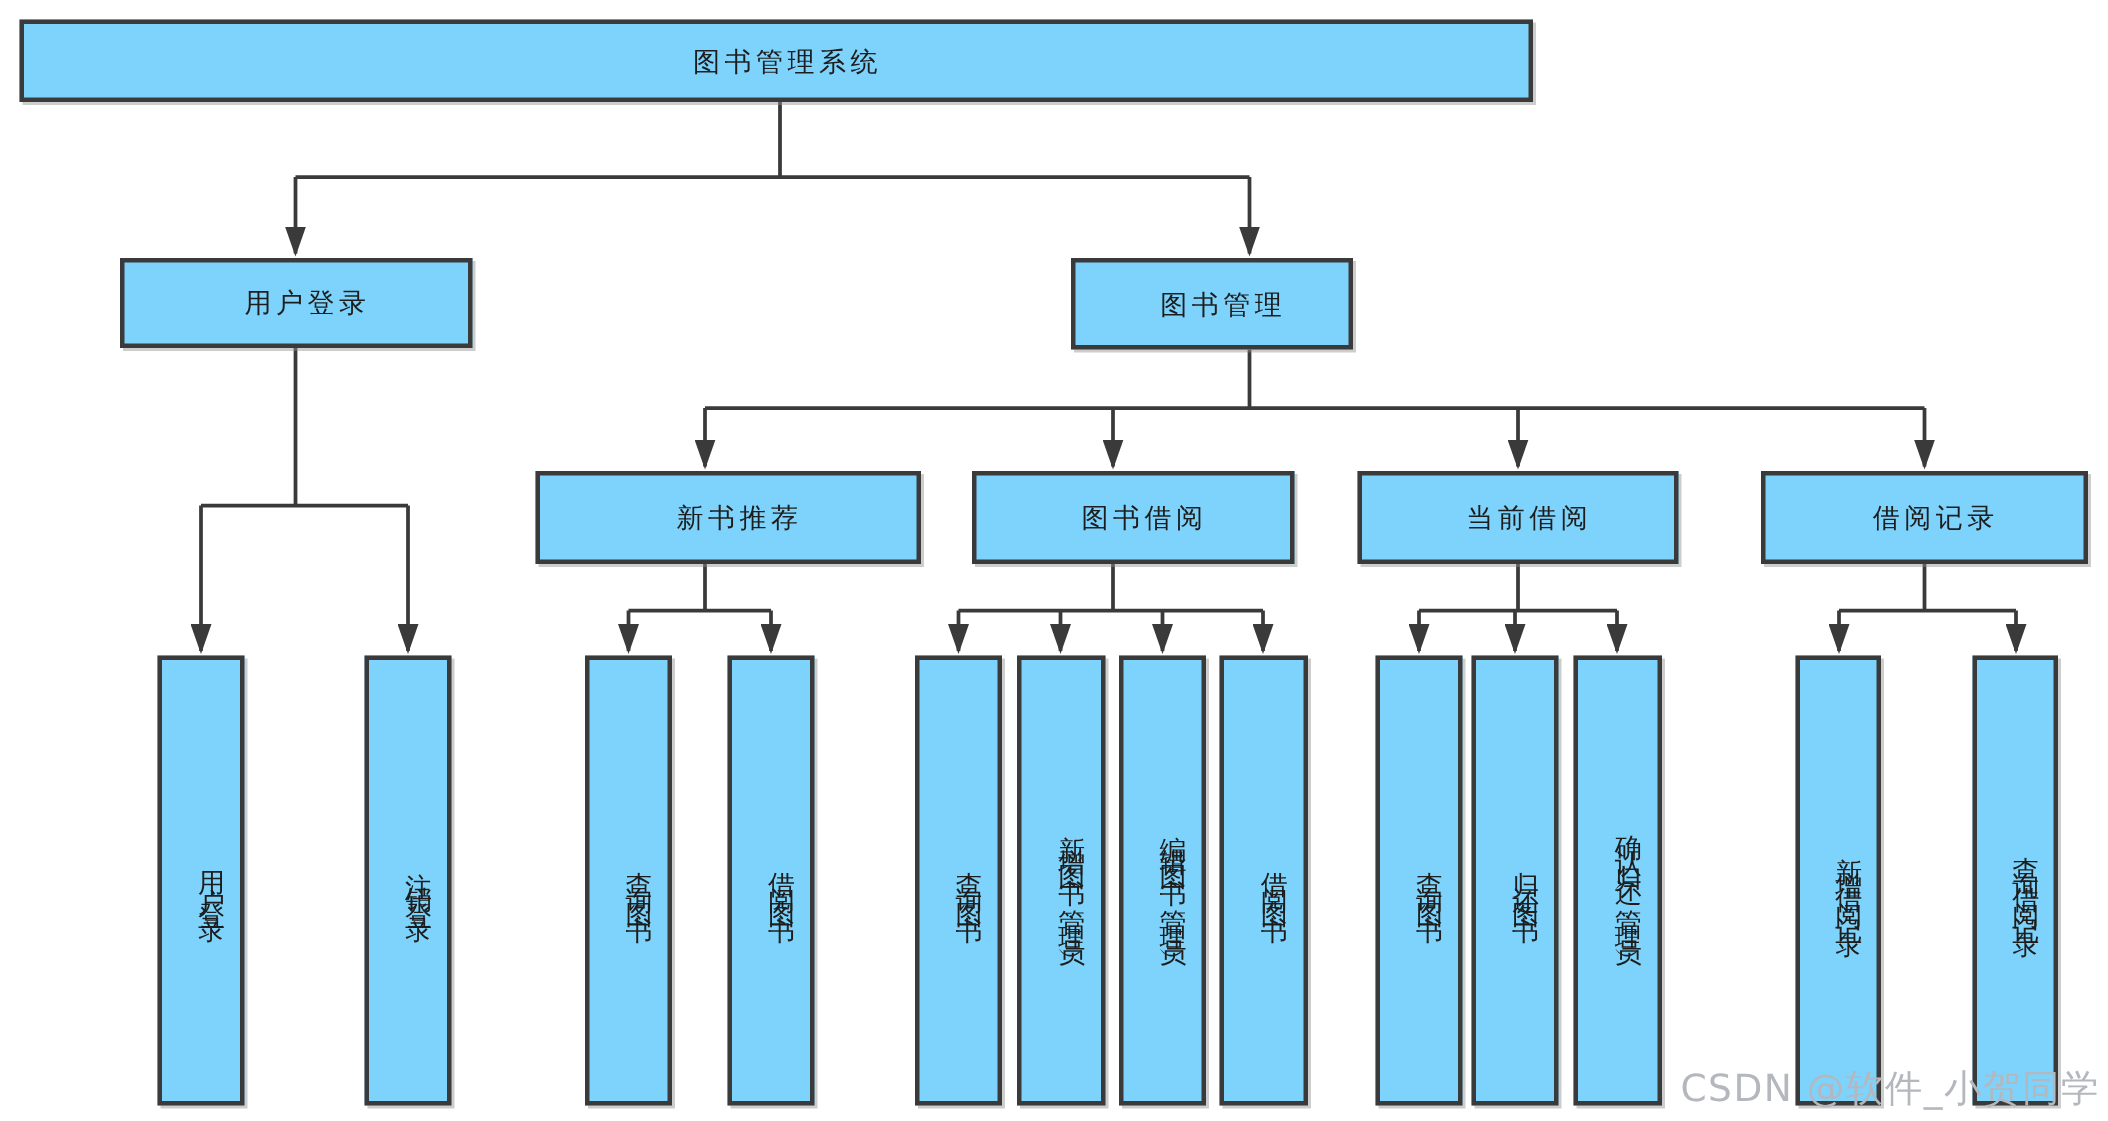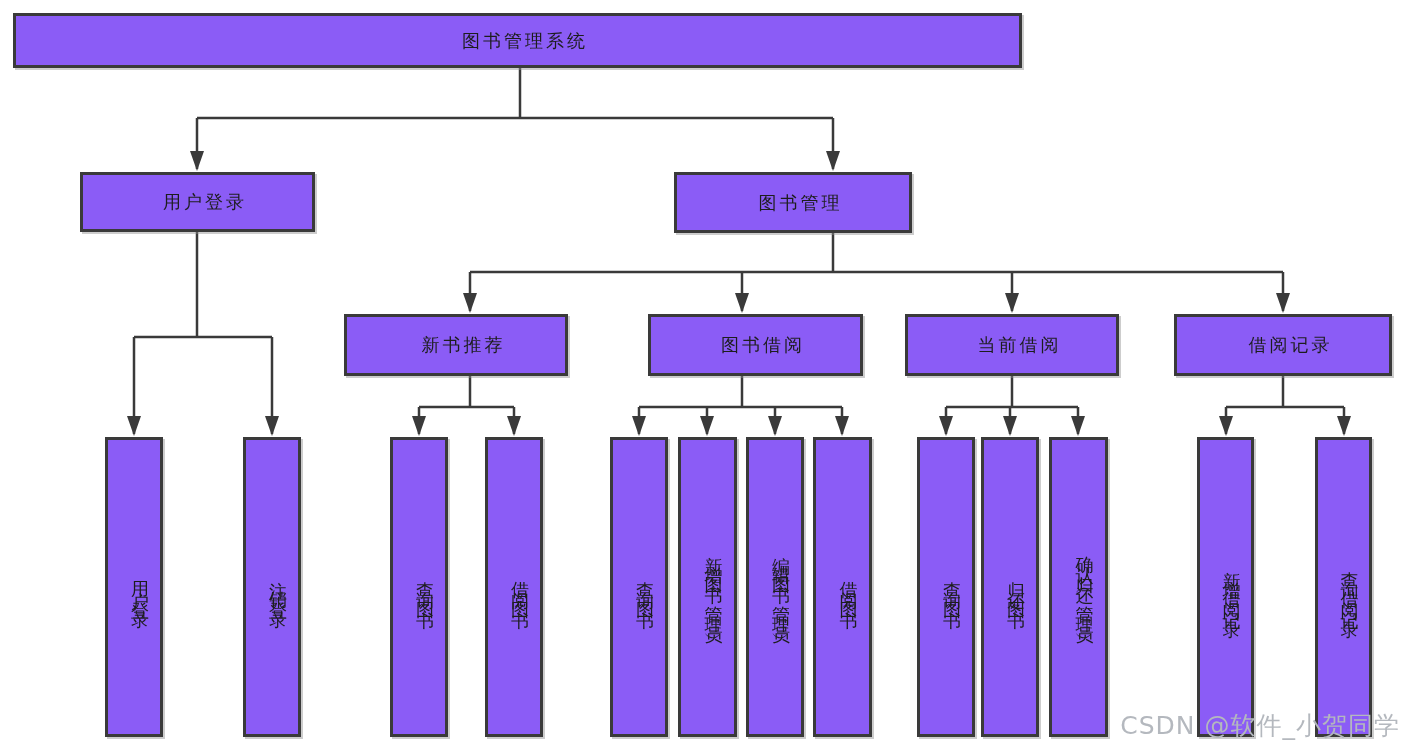--- a/index.html
+++ b/index.html
@@ -2,21 +2,21 @@
 <html><head>
 <meta charset="utf-8">
 <style>
   html,body{margin:0;padding:0;background:#ffffff;}
   .stage{
     position:relative;width:1405px;height:747px;background:#ffffff;overflow:hidden;
     font-family:"DejaVu Sans","Liberation Sans",sans-serif;
   }
   svg.connectors{position:absolute;left:0;top:0;width:1405px;height:747px;}
   .box{
-    position:absolute;box-sizing:border-box;background:#8b5cf6;
+    position:absolute;box-sizing:border-box;background:#7dd3fc;
     border:3px solid #3a3a3a;box-shadow:2px 2px 0 rgba(145,145,145,.45);
     display:flex;align-items:center;justify-content:center;padding-left:12px;
   }
   .hbox .lbl{
     font-size:18px;color:#1d1d1d;letter-spacing:3px;text-indent:3px;white-space:nowrap;
   }
   .vbox .lbl{
     writing-mode:vertical-rl;text-orientation:mixed;line-height:1;
     font-size:18px;color:#1d1d1d;letter-spacing:10px;white-space:nowrap;
   }
@@ -92,25 +92,25 @@
     </g>
   </svg>
 
   <div class="box hbox" style="left:13px;top:13px;width:1009px;height:55px">
     <span class="lbl">图书管理系统</span>
   </div>
 
   <div class="box hbox" style="left:80px;top:172px;width:235px;height:60px">
     <span class="lbl">用户登录</span>
   </div>
-  <div class="box hbox" style="left:674px;top:172px;width:238px;height:61px">
+  <div class="box hbox" style="left:714px;top:172px;width:188px;height:61px">
     <span class="lbl">图书管理</span>
   </div>
 
-  <div class="box hbox" style="left:344px;top:314px;width:224px;height:62px">
+  <div class="box hbox" style="left:357px;top:314px;width:257px;height:62px">
     <span class="lbl">新书推荐</span>
   </div>
   <div class="box hbox" style="left:648px;top:314px;width:215px;height:62px">
     <span class="lbl">图书借阅</span>
   </div>
   <div class="box hbox" style="left:1174px;top:314px;width:218px;height:62px">
     <span class="lbl">借阅记录</span>
   </div>
   <div class="box hbox" style="left:905px;top:314px;width:214px;height:62px">
     <span class="lbl">当前借阅</span>

